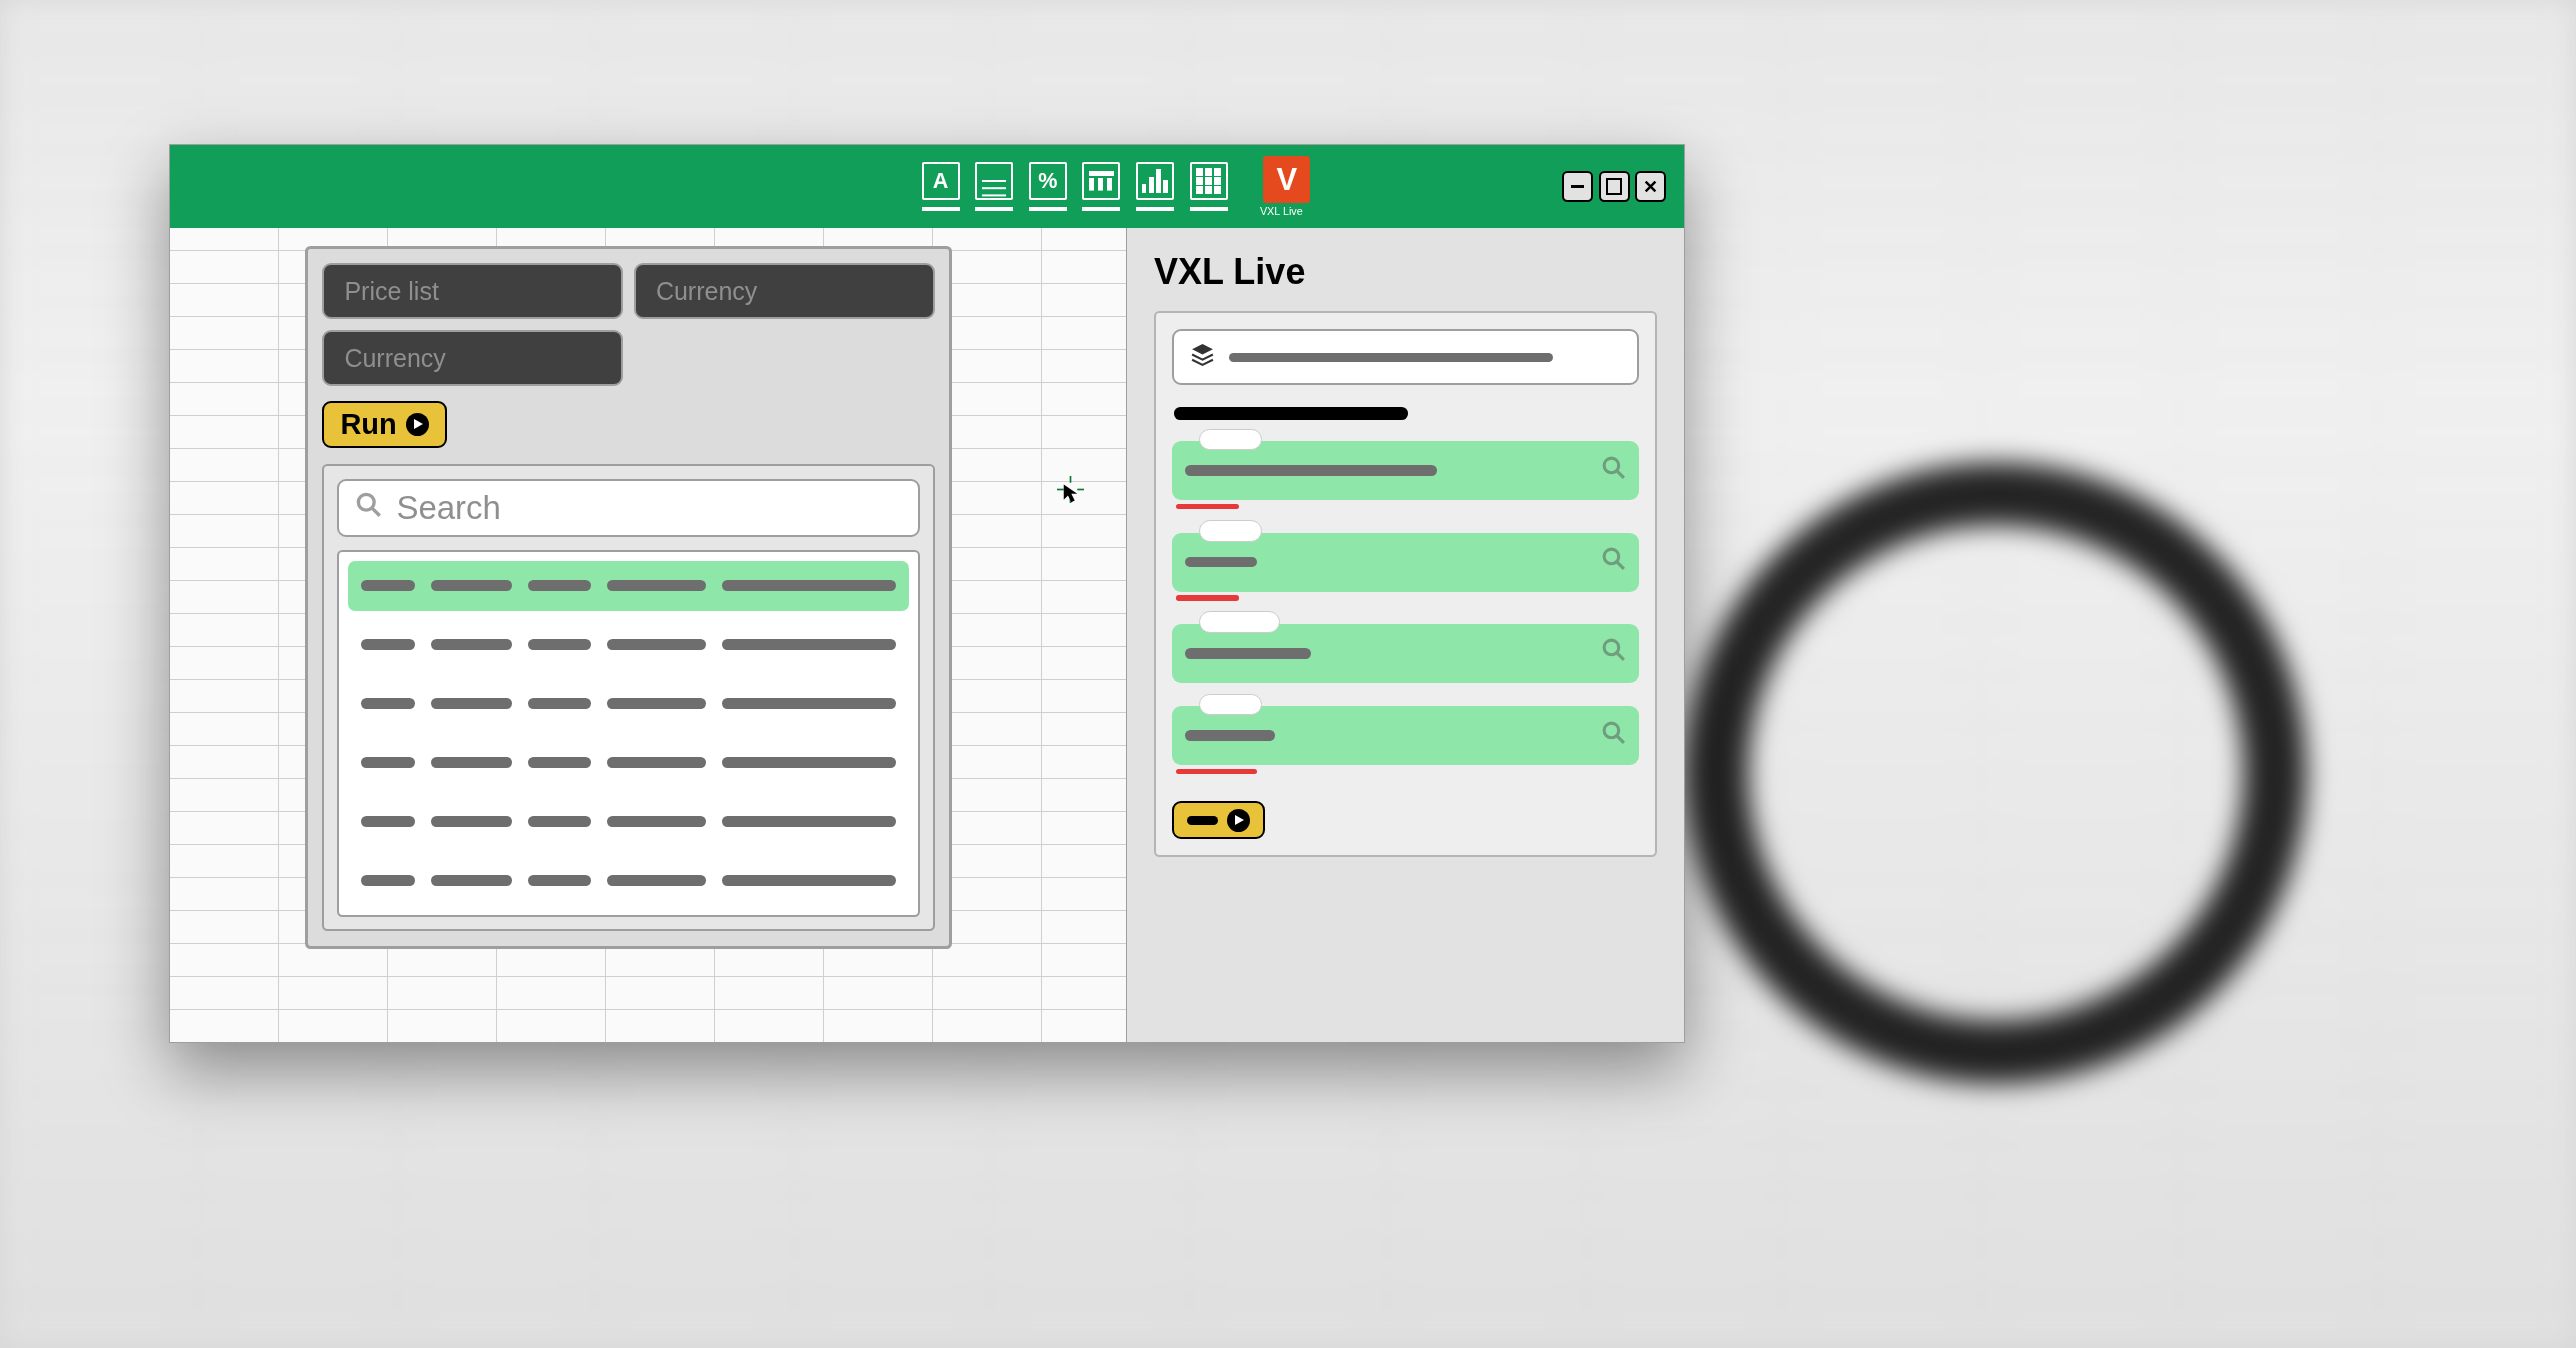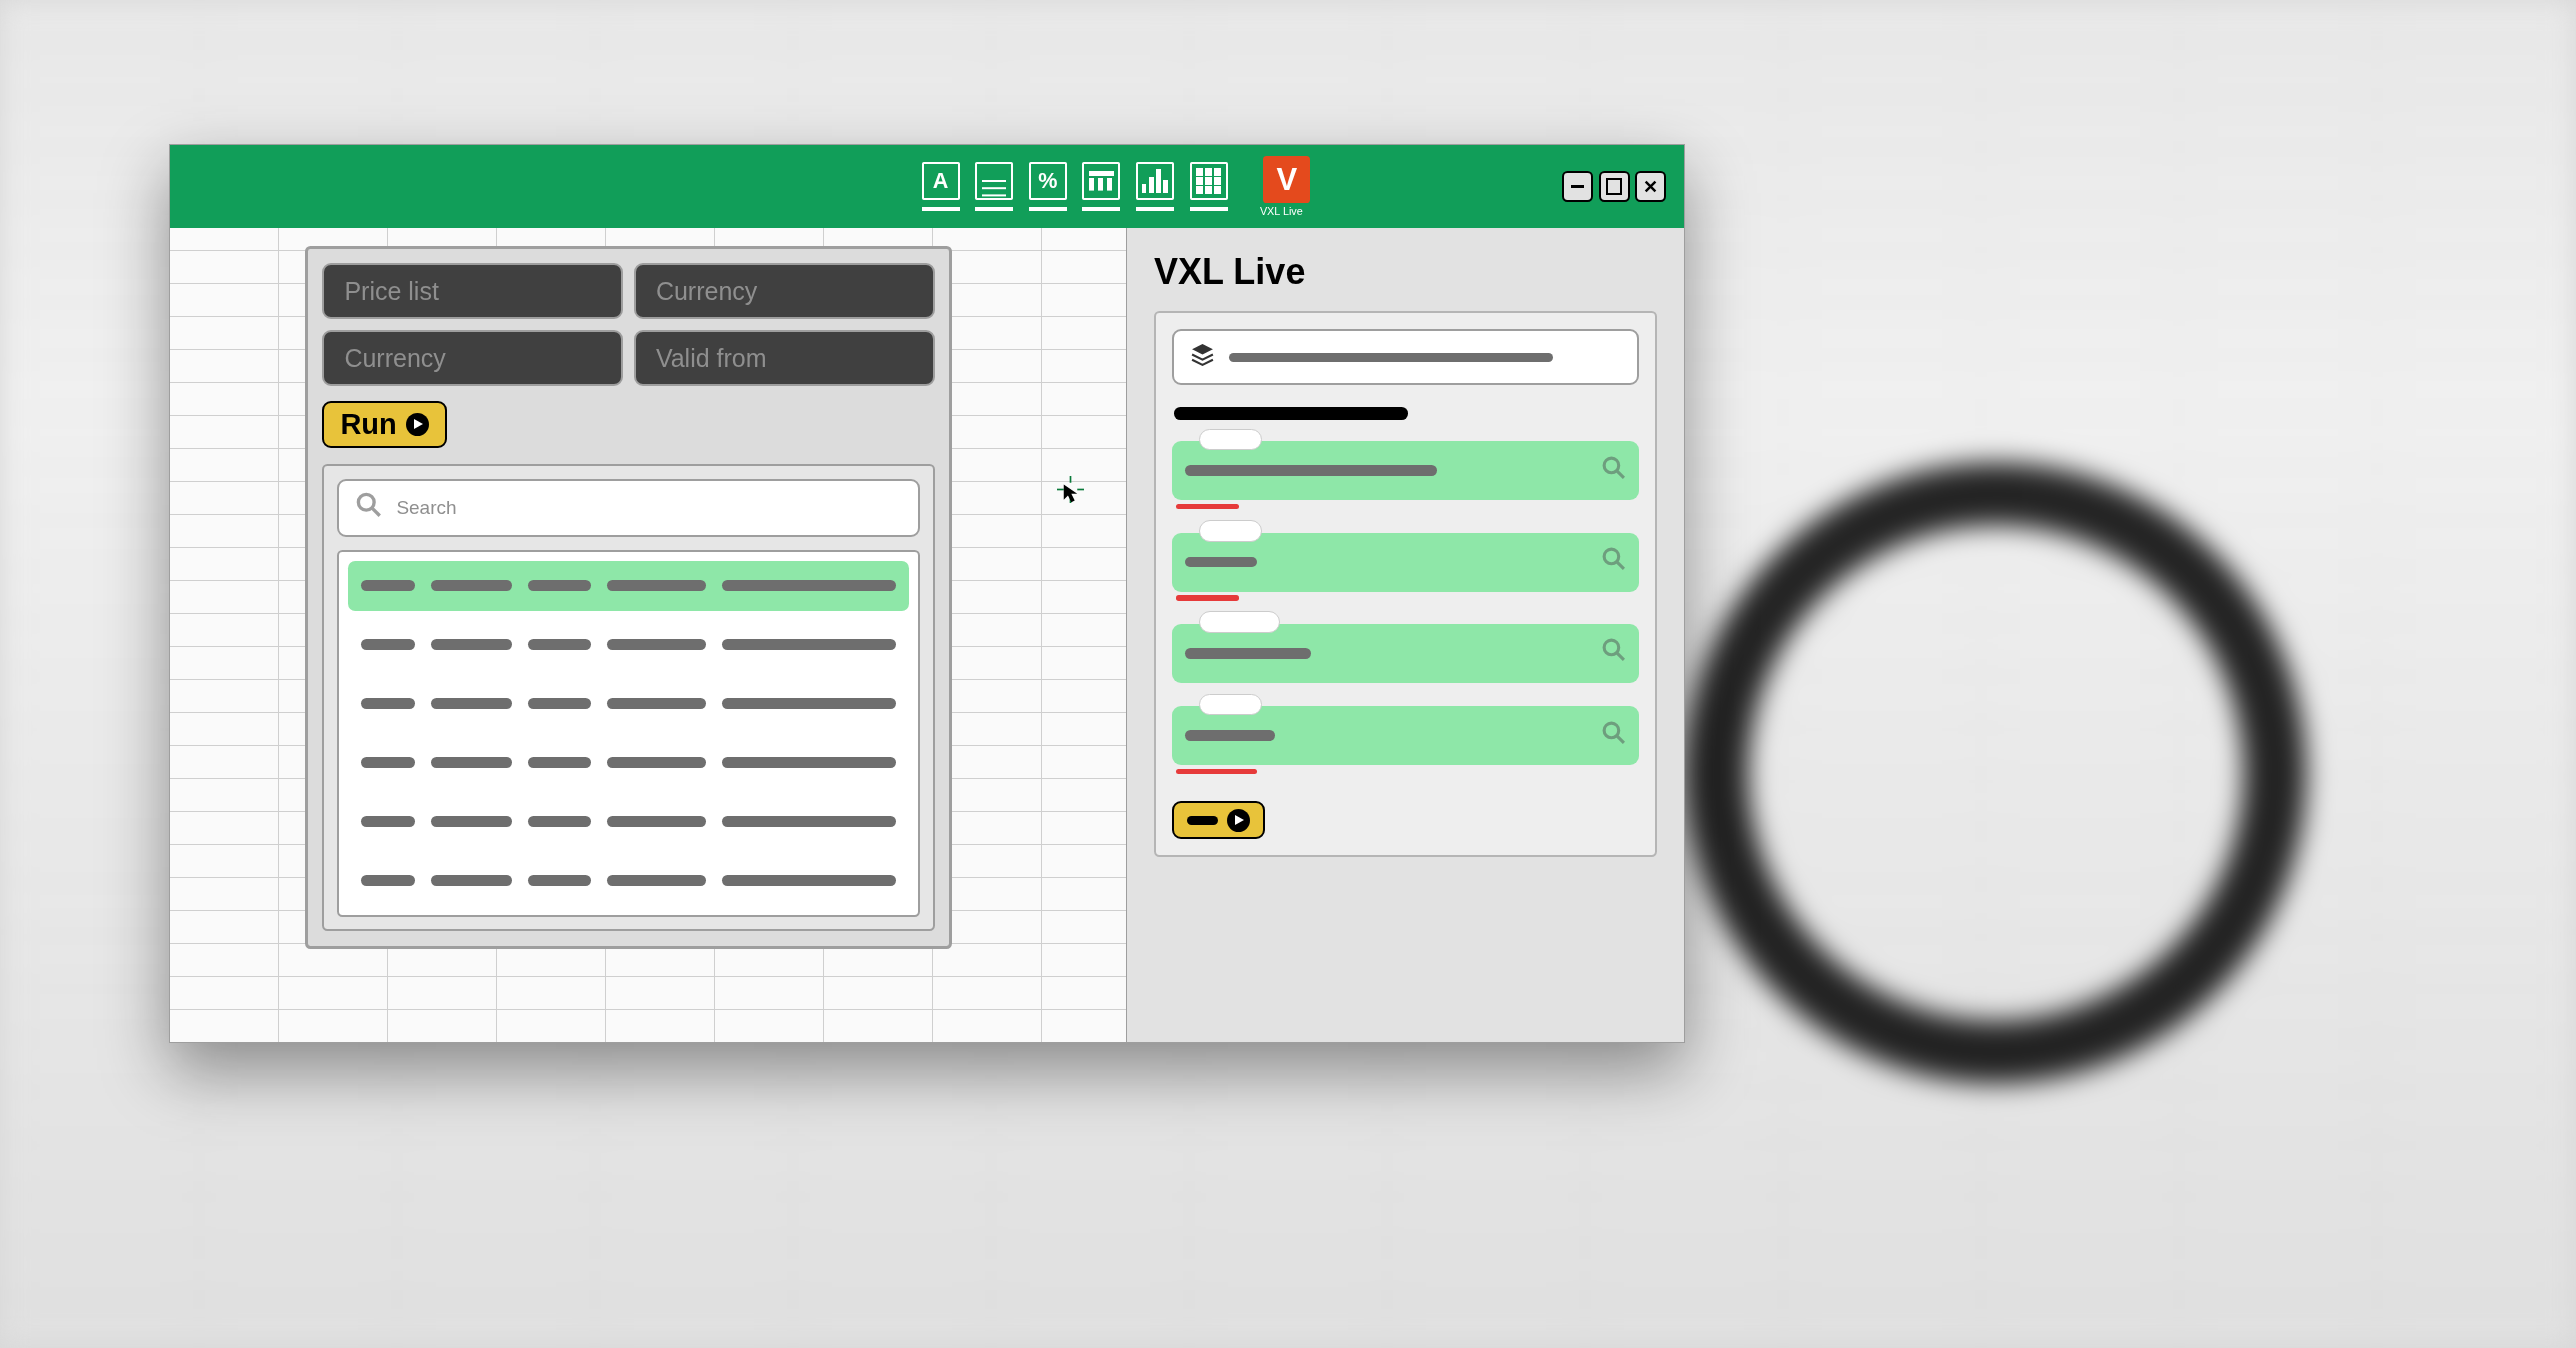--- a/index.html
+++ b/index.html
@@ -131,21 +131,21 @@
   }
 
   .results-box {
     margin-top: 16px;
     background:#e6e6e6; border:2.7px solid #9e9e9e; border-radius:5.4px;
     padding: 12.6px;
   }
   .search-field {
     background:#fff; border:2.7px solid #9e9e9e; border-radius:9px;
     height:58px; display:flex; align-items:center; padding:0 16px; gap:14.4px;
-    color:#8f8f8f; font-size:19px;
+    color:#8f8f8f; font-size:33px;
   }
   .search-glass { font-size:29px; color:#9e9e9e; }
   .rows-wrap { background:#fff; border:2.7px solid #9e9e9e; border-radius:5.4px; margin-top:12.6px; padding:9px;}
   .row {
     height:50px; border-radius:7.2px;
     display:flex; align-items:center; padding:0 12.6px; gap:16px; margin-bottom:9px;
     background:#fff;
   }
   .row:last-child{margin-bottom:0;}
   .row.highlight { background:#8ee7a8; }
@@ -270,21 +270,20 @@
   <div class="workarea">
 
     <div class="left-pane">
       <div class="grid-lines"></div>
 
       <div class="query-panel">
         <div class="field-grid">
           <div class="field">Price list</div>
           <div class="field">Currency</div>
           <div class="field">Currency</div>
-          <div class="field">Valid from</div>
         </div>
         <button class="run-btn">
           <span>Run</span>
           <span class="play-circle"></span>
         </button>
 
         <div class="results-box">
           <div class="search-field">
             <span class="search-glass">
               <svg width="27" height="27" viewBox="0 0 24 24" fill="none" stroke="#9e9e9e" stroke-width="3">

